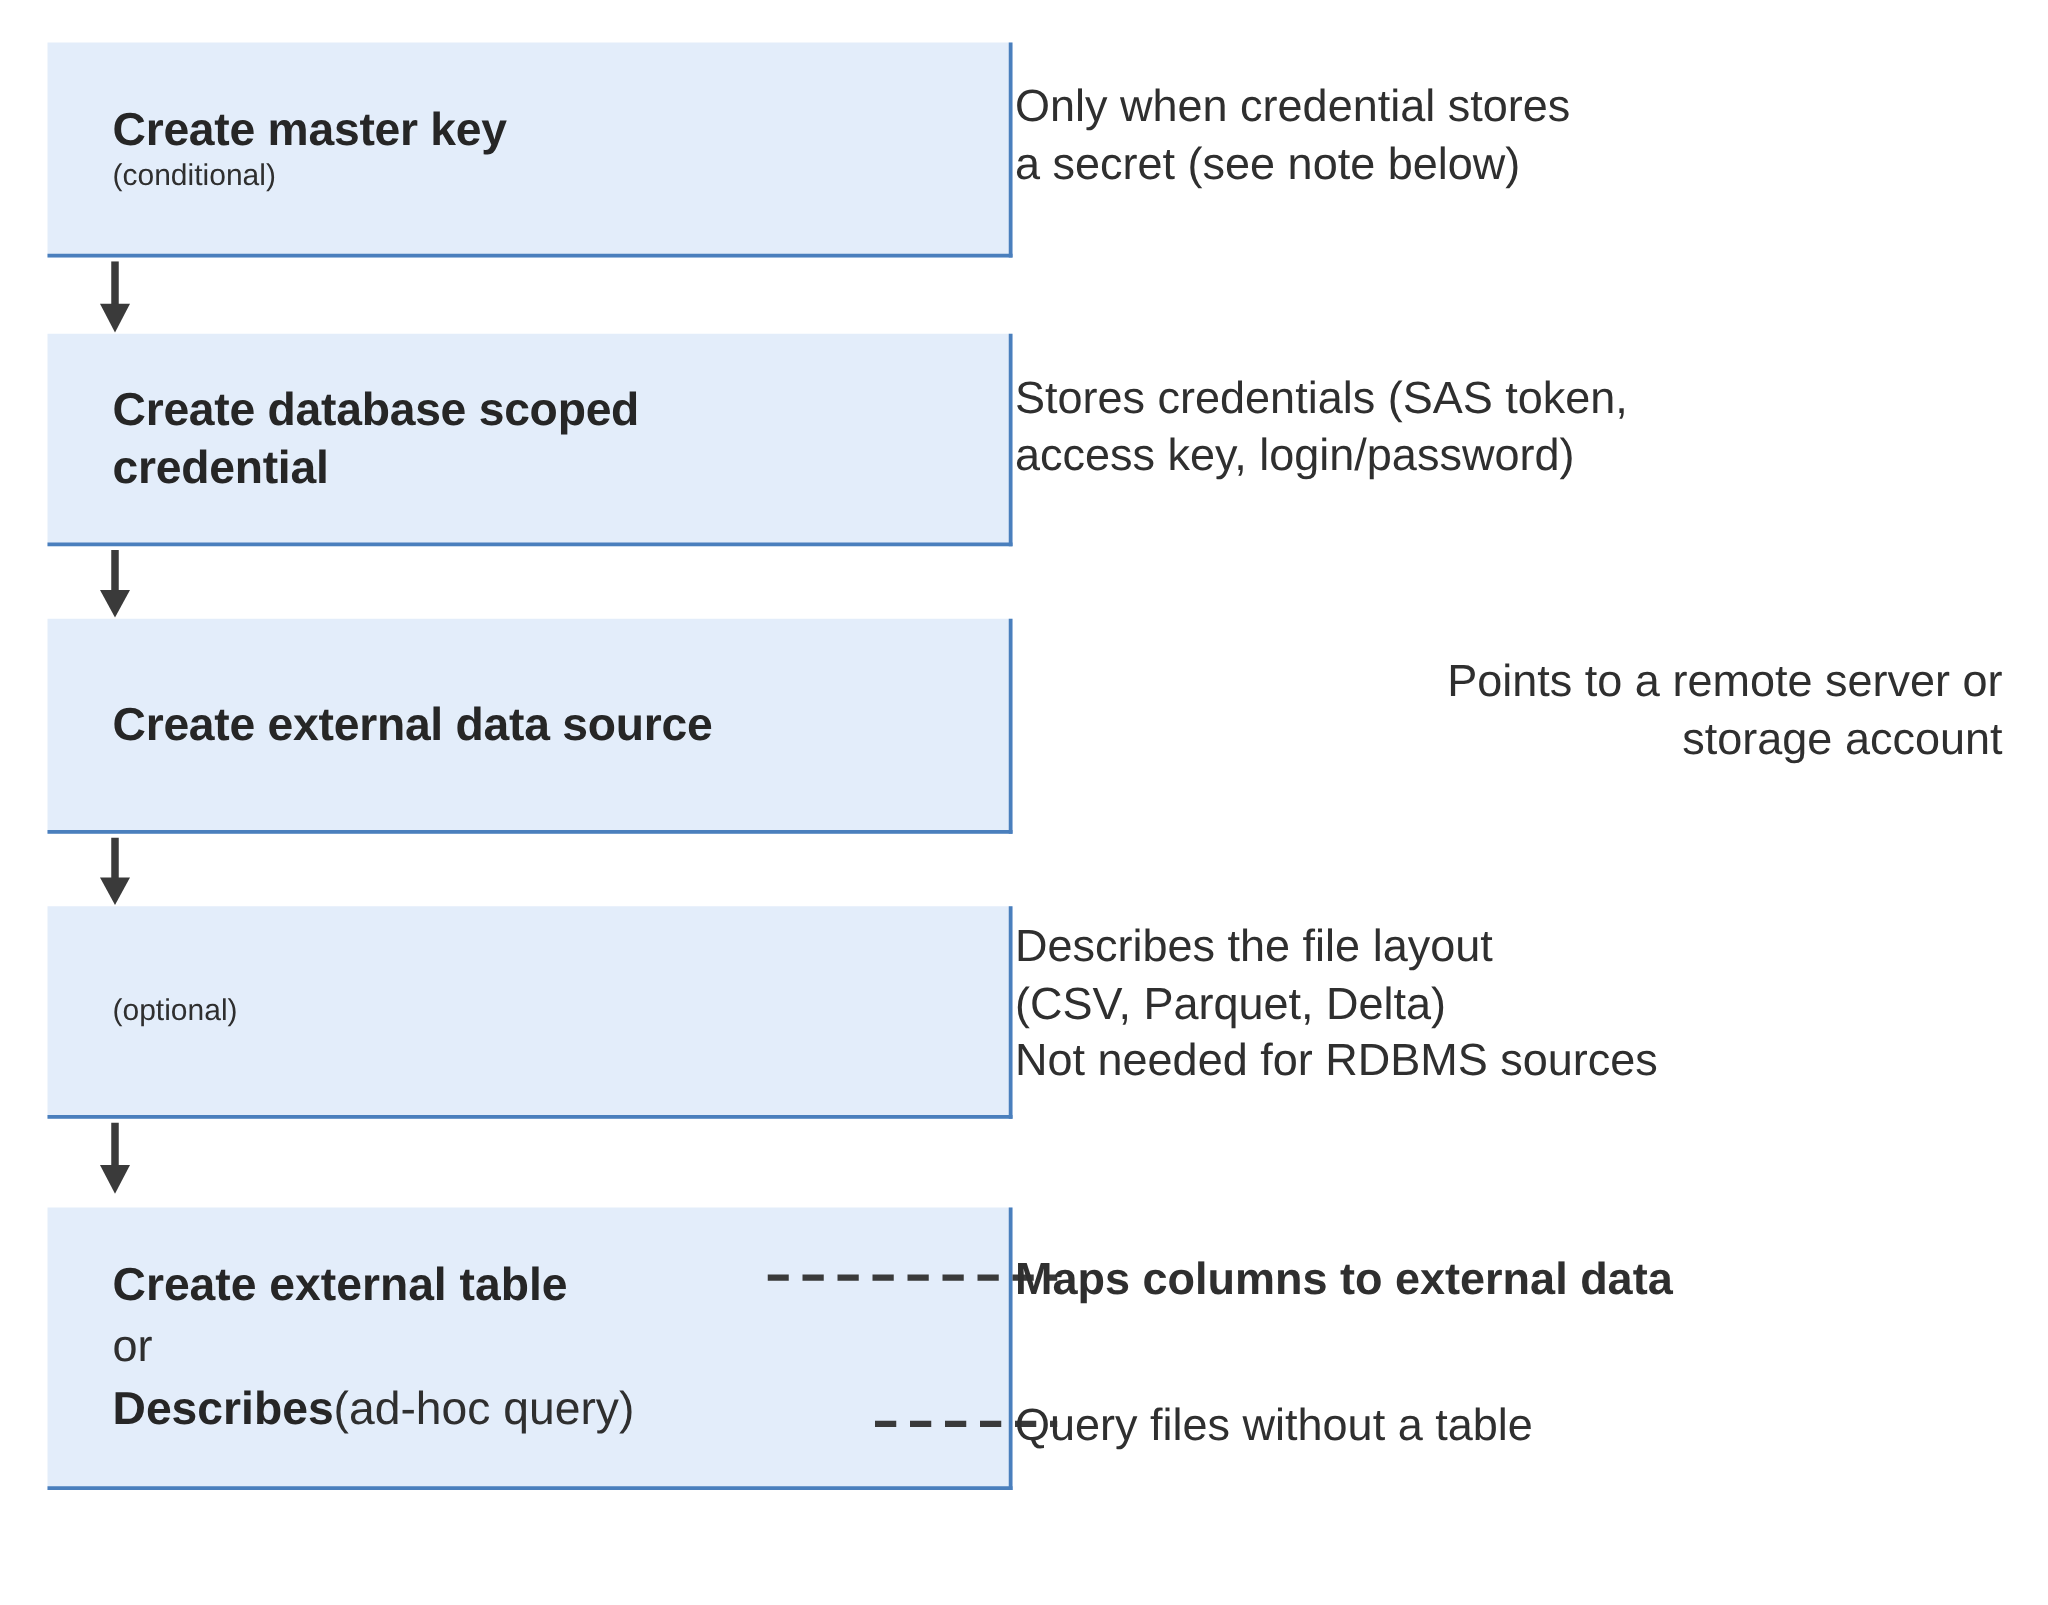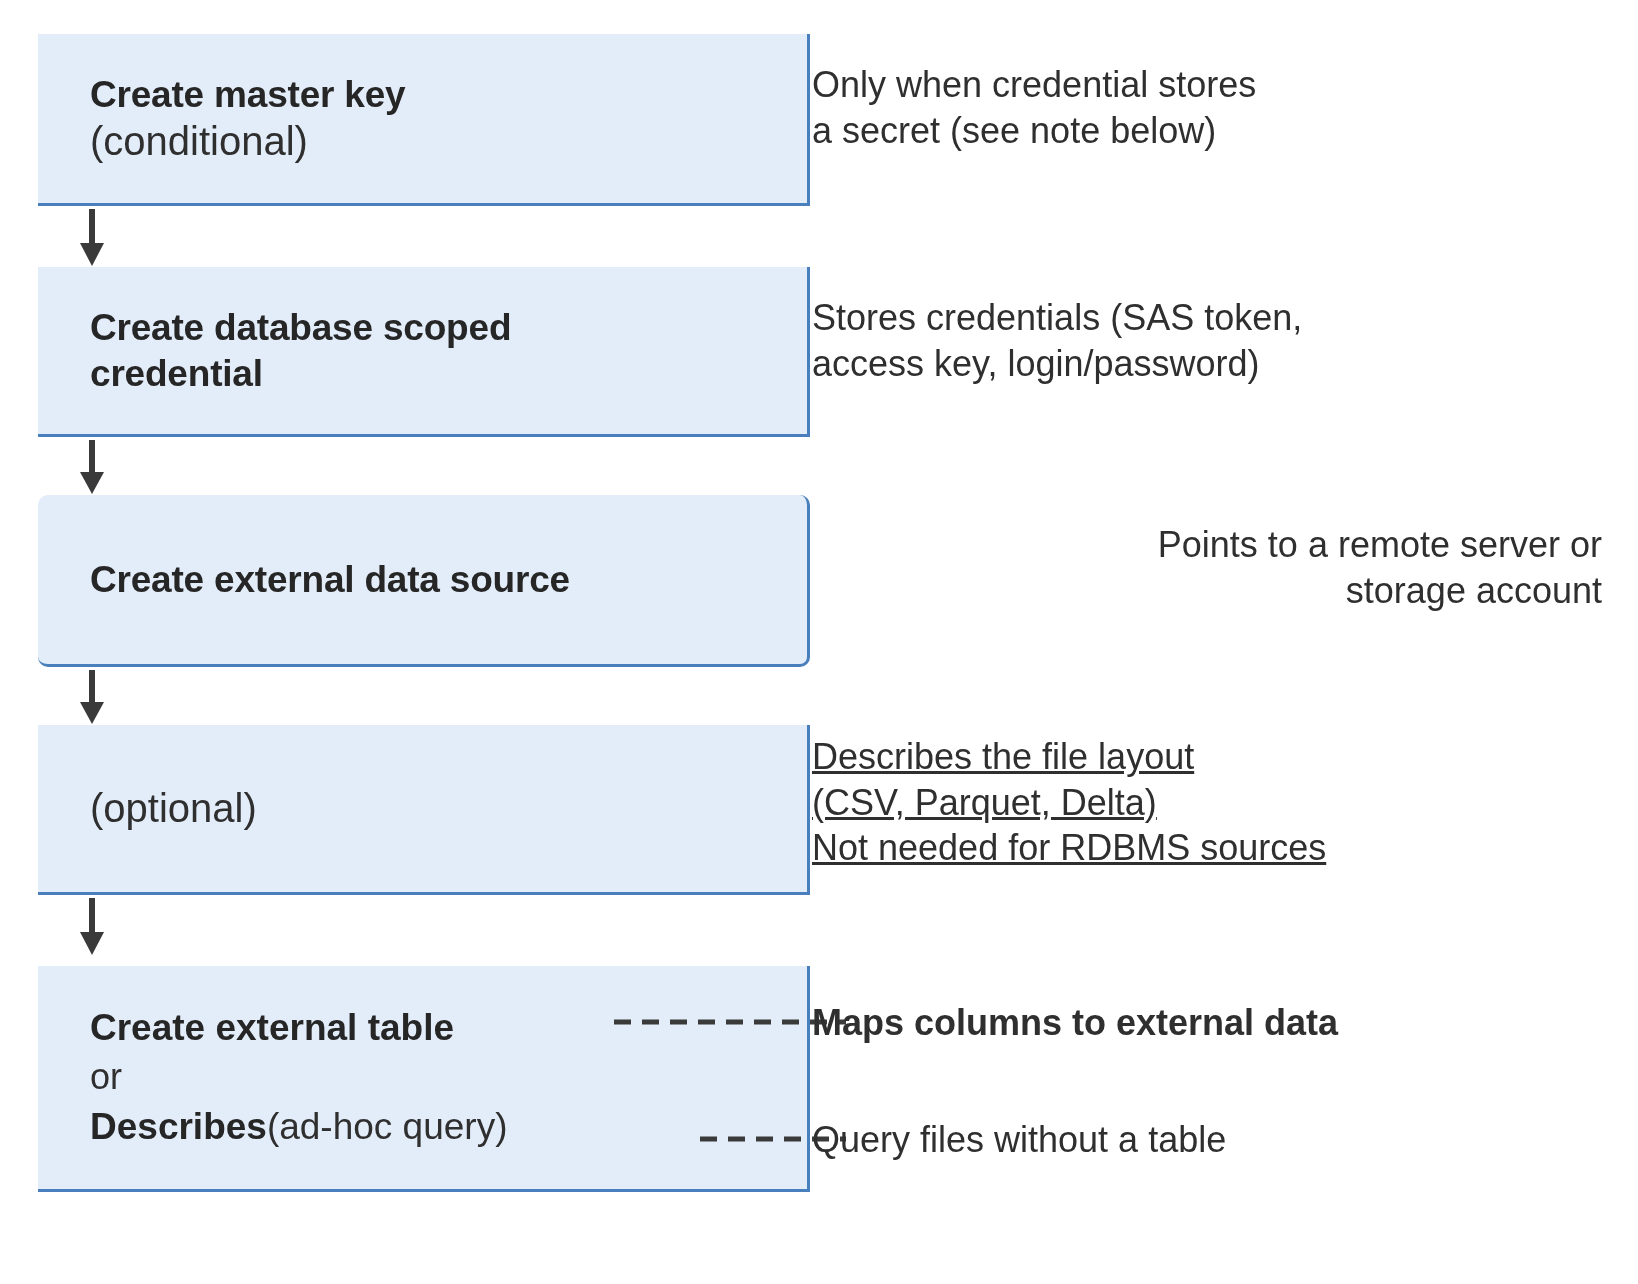--- a/index.html
+++ b/index.html
@@ -42,21 +42,21 @@
   .step-title {
     font-weight: bold;
     font-size: 37px;
     line-height: 1.22;
     letter-spacing: -0.2px;
     color: #262626;
     white-space: pre-line;
   }
   .step-sub {
     font-weight: normal;
-    font-size: 40px;
+    font-size: 24px;
     line-height: 1.22;
     color: #2f2f2f;
   }
 
   
   .desc {
     position: absolute;
     left: 812px;
     font-size: 36px;
     line-height: 1.27;
@@ -135,41 +135,41 @@
   <div class="desc" style="top:295px;">Stores credentials (SAS token,
 access key, login/password)</div>
 
   <div class="connector" style="top:440px; height:55px;">
     <svg width="30" height="55" viewBox="0 0 30 55">
       <line x1="14" y1="0" x2="14" y2="36" stroke="#3a3a3a" stroke-width="6"></line>
       <polygon points="2,32 26,32 14,54" fill="#3a3a3a"></polygon>
     </svg>
   </div>
 
-  <div class="step-box" style="top:495px; height:172px;border-radius:10px;">
+  <div class="step-box" style="top:495px; height:172px;">
     <div class="step-inner">
       <div class="step-title">Create external data source</div>
     </div>
   </div>
   <div class="desc" style="top:522px;text-align:right;">Points to a remote server or
 storage account</div>
 
   <div class="connector" style="top:670px; height:55px;">
     <svg width="30" height="55" viewBox="0 0 30 55">
       <line x1="14" y1="0" x2="14" y2="36" stroke="#3a3a3a" stroke-width="6"></line>
       <polygon points="2,32 26,32 14,54" fill="#3a3a3a"></polygon>
     </svg>
   </div>
 
   <div class="step-box" style="top:725px; height:170px;">
     <div class="step-inner">
       <div class="step-sub">(optional)</div>
     </div>
   </div>
-  <div class="desc" style="top:734px;text-decoration:underline;">Describes the file layout
+  <div class="desc" style="top:734px;">Describes the file layout
 (CSV, Parquet, Delta)
 Not needed for RDBMS sources</div>
 
   <div class="connector" style="top:898px; height:58px;">
     <svg width="30" height="58" viewBox="0 0 30 58">
       <line x1="14" y1="0" x2="14" y2="38" stroke="#3a3a3a" stroke-width="6"></line>
       <polygon points="2,34 26,34 14,57" fill="#3a3a3a"></polygon>
     </svg>
   </div>
 

